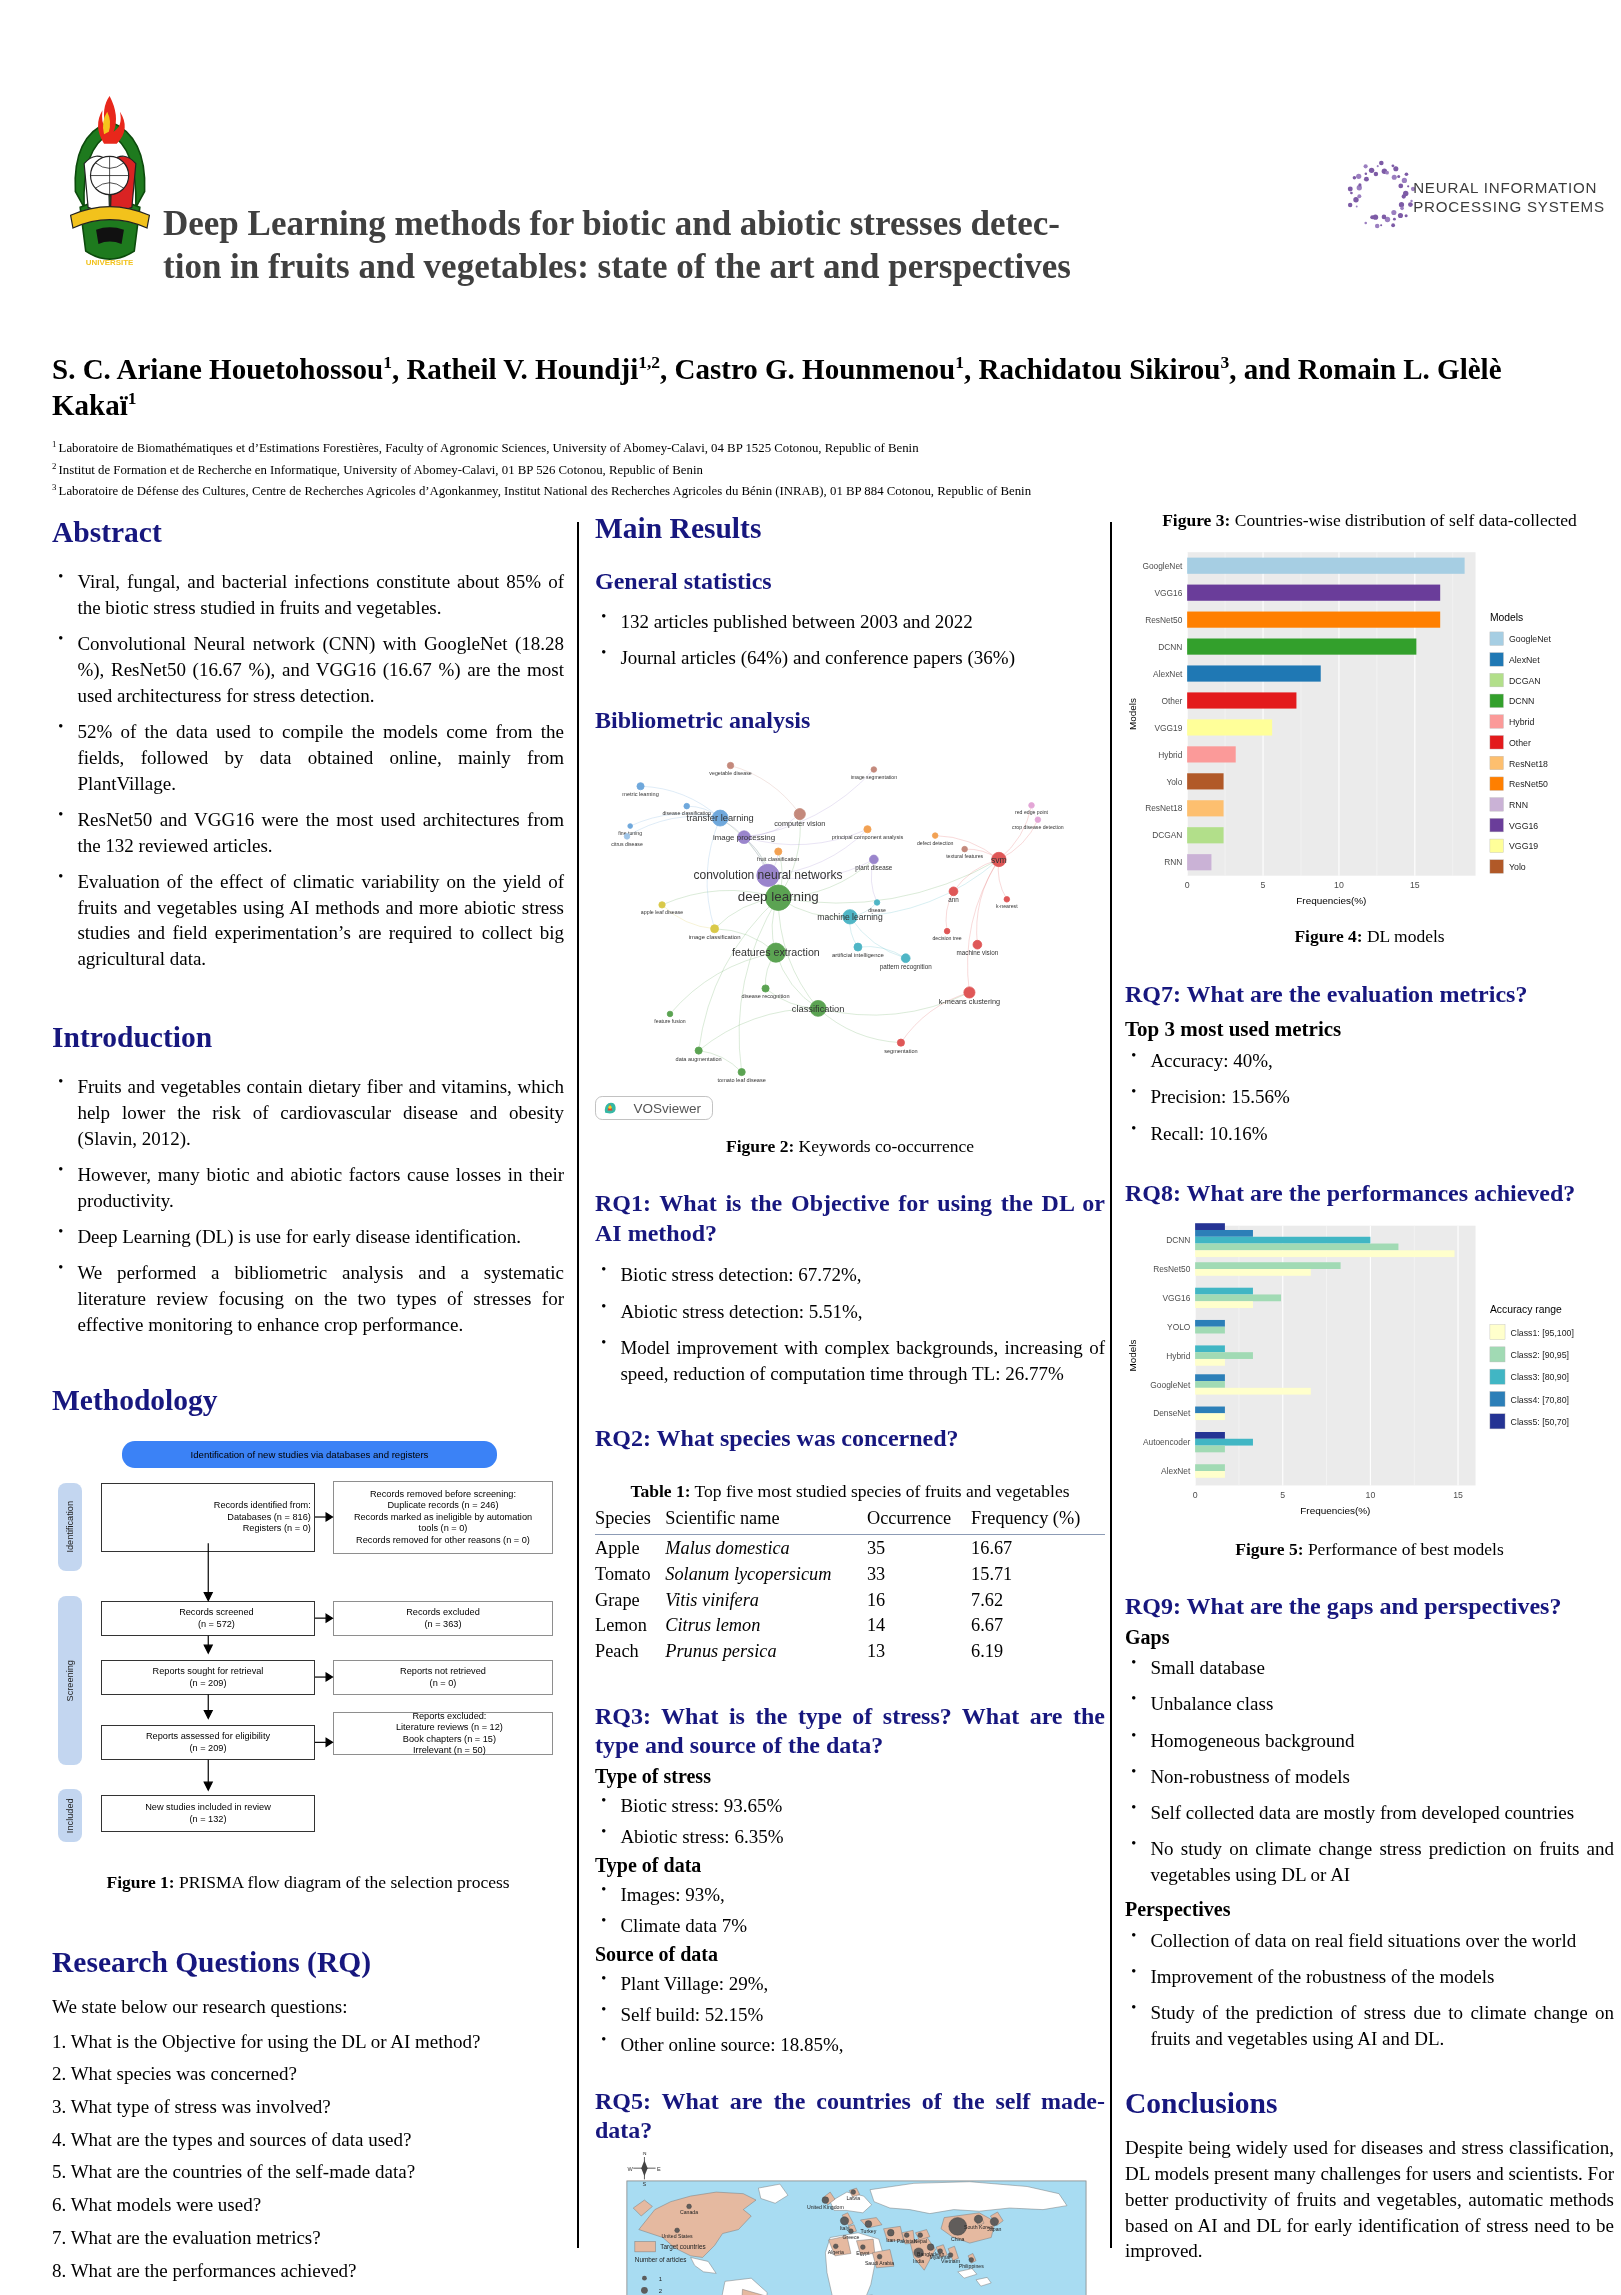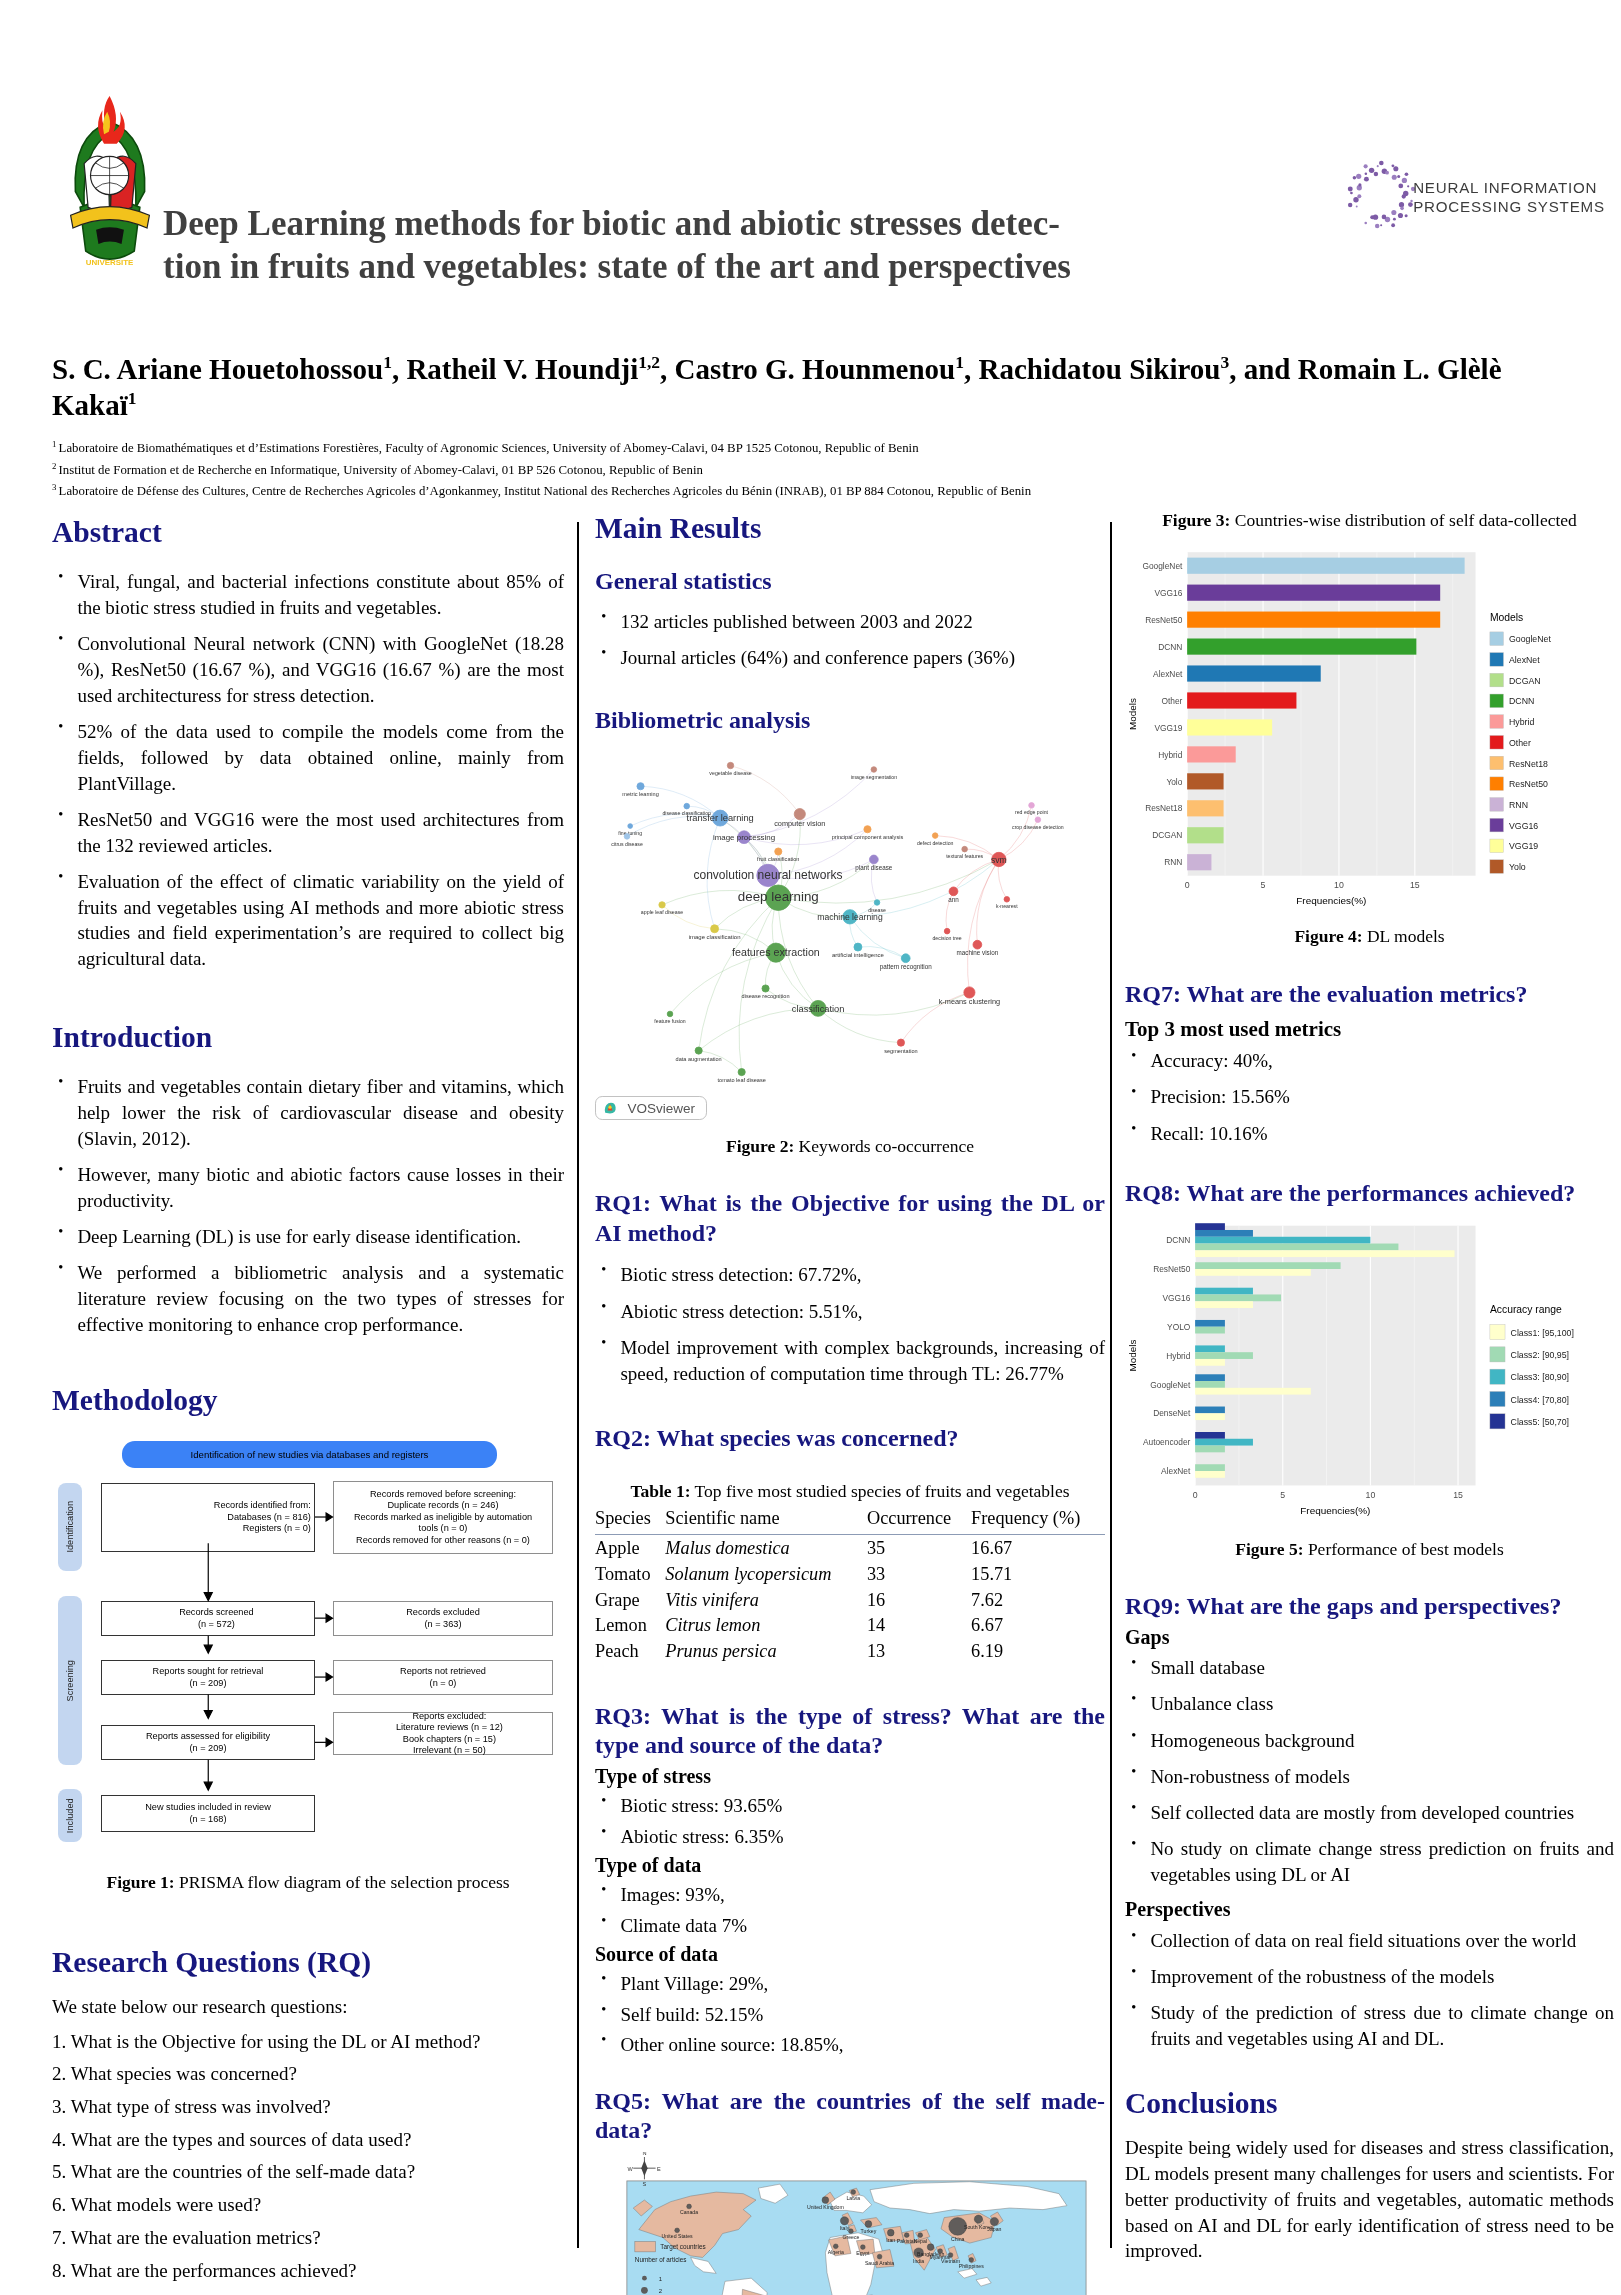--- a/index.html
+++ b/index.html
@@ -25,21 +25,21 @@
   .pr-box{position:absolute;border:0.8px solid #333;background:#fff;display:flex;flex-direction:column;justify-content:center;text-align:center;padding:1.6px 3.2px;box-sizing:border-box;}
   .pr-box.shadow{border:1.6px solid #8e8e8e;}
   .pr-banner{position:absolute;background:#3b82f6;border-radius:12.8px;display:flex;align-items:center;justify-content:center;text-align:center;}
   .pr-stage{position:absolute;background:#c3d6f0;border-radius:8px;display:flex;align-items:center;justify-content:center;}
   .pr-stage span{transform:rotate(-90deg);white-space:nowrap;font-size:9.2px;color:#222;}
   table.spec{border-collapse:collapse;font-size:18.3px;width:510px;}
   table.spec th{text-align:left;font-weight:normal;border-bottom:1.2px solid #8c9bb5;padding:1.6px 3.2px 4.8px 0;}
   table.spec td{padding:3.2px 3.2px 1.6px 0;}
   .sci{font-style:italic;}
   .gghdr{font-weight:bold;font-size:20px;margin-top:4.8px;}
-  .vosbadge{display:inline-flex;align-items:center;gap:9px;border:1.2px solid #c2c2c2;border-radius:7.2px;padding:3.2px 11px 3.2px 6.4px;background:#fff;}
+  .vosbadge{display:inline-flex;align-items:center;gap:15px;border:1.2px solid #c2c2c2;border-radius:7.2px;padding:3.2px 11px 3.2px 6.4px;background:#fff;}
   .vosbadge span{font-family:"Liberation Sans",sans-serif;font-size:13.5px;color:#555;}
 </style>
 </head>
 <body>
 
 <div class="abs" style="left:64px;top:88px;width:92px;height:187px;">
   <svg width="92" height="187" viewBox="0 0 115 235">
     <path d="M14,130 Q10,60 57,42 Q104,60 101,130 L90,150 Q92,75 57,58 Q22,75 25,150 Z" fill="#1e7a1e" stroke="#0c4a0c" stroke-width="2"></path>
     <path d="M20,150 L57,135 L95,150 L88,205 Q57,225 27,205 Z" fill="#1e7a1e" stroke="#0c4a0c" stroke-width="2"></path>
     <path d="M25,95 Q40,78 55,92 L57,160 L30,150 Z" fill="#fff" stroke="#222" stroke-width="1.5"></path>
@@ -216,21 +216,21 @@
         <div>(n = 209)</div>
       </div>
     <div class="pr-box shadow" style="left:281px;top:277px;width:220px;height:43px;padding-left:16px;">
         <div>Reports excluded:</div>
         <div>Literature reviews (n = 12)</div>
         <div>Book chapters (n = 15)</div>
         <div>Irrelevant (n = 50)</div>
       </div>
     <div class="pr-box" style="left:49px;top:360px;width:214px;height:37px;">
         <div>New studies included in review</div>
-        <div>(n = 168)</div>
+        <div>(n = 132)</div>
       </div>
 
     <svg class="abs" style="left:0;top:0;pointer-events:none;" width="506" height="426" viewBox="0 0 635 535">
       <g stroke="#000" stroke-width="1.5" fill="#000">
         <line x1="330" y1="103" x2="344" y2="103"></line>
           <polygon points="344,98 352,103 344,108"></polygon>
         <line x1="330" y1="230" x2="344" y2="230"></line>
           <polygon points="344,225 352,230 344,235"></polygon>
         <line x1="330" y1="304" x2="344" y2="304"></line>
           <polygon points="344,299 352,304 344,309"></polygon>

